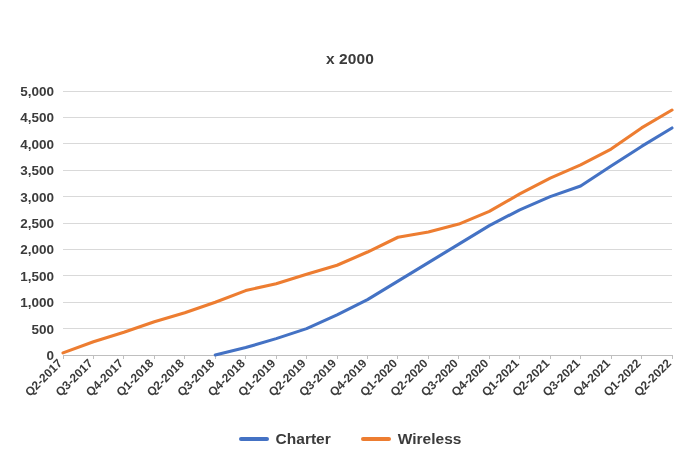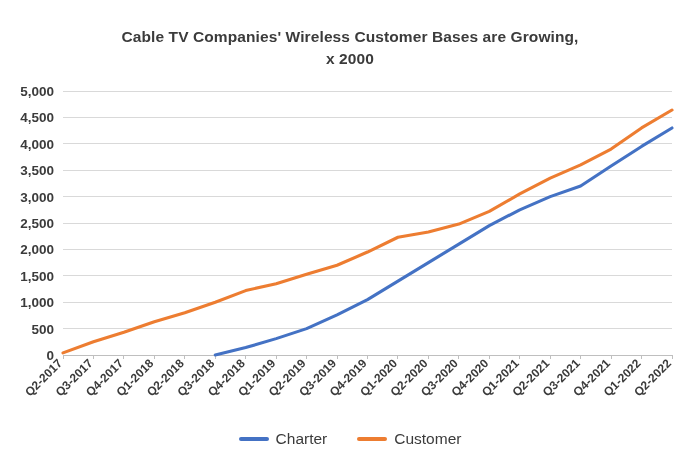--- a/index.html
+++ b/index.html
@@ -88,31 +88,31 @@
     align-items: center;
     gap: 7px;
   }
   .legend-swatch {
     width: 30px;
     height: 3.4px;
     border-radius: 2px;
   }
   .legend-label {
     font-size: 15.5px;
-    font-weight: normal;
+    font-weight: bold;
     color: #3b3b3b;
   }
 </style>
 </head>
 <body>
 
 <div id="chart-root">
 
   <div class="chart-title">
-    <span>Cable TV Companies' Wireless Customer Bases are Growing,</span><br>
+    <br>
     <span>x 2000</span>
   </div>
 
   <svg class="plot-svg" width="700" height="430">
     <g id="gridlines">
         <line x1="63" x2="672" y1="355" y2="355" class="axisline"></line>
         <line x1="63" x2="672" y1="328.6" y2="328.6" class="gridline"></line>
         <line x1="63" x2="672" y1="302.2" y2="302.2" class="gridline"></line>
         <line x1="63" x2="672" y1="275.8" y2="275.8" class="gridline"></line>
         <line x1="63" x2="672" y1="249.39999999999998" y2="249.39999999999998" class="gridline"></line>
@@ -188,17 +188,17 @@
       </g>
   </svg>
 
   <div class="legend" id="legend">
       <div class="legend-item">
         <span class="legend-swatch" style="background: rgb(68, 114, 196);"></span>
         <span class="legend-label">Charter</span>
       </div>
       <div class="legend-item">
         <span class="legend-swatch" style="background: rgb(237, 125, 49);"></span>
-        <span class="legend-label">Customer</span>
+        <span class="legend-label">Wireless</span>
       </div>
     </div>
 
 </div>
 
 </body></html>

